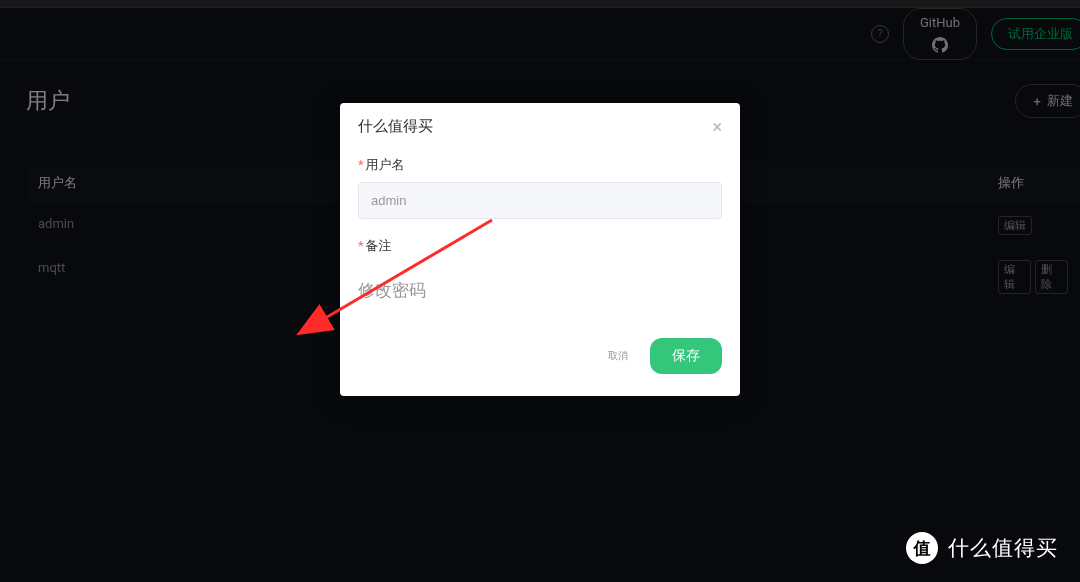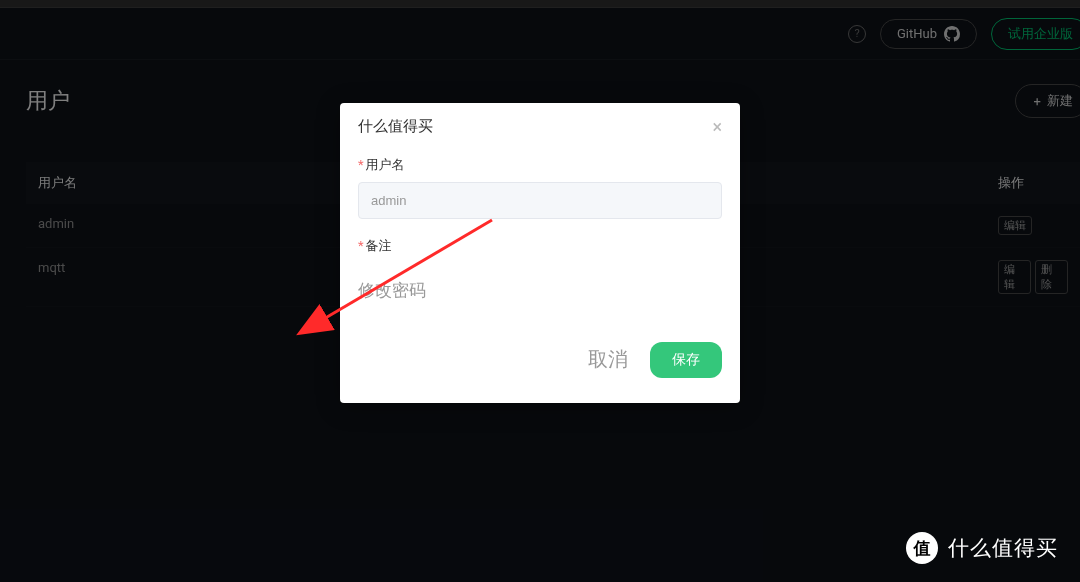--- a/index.html
+++ b/index.html
@@ -41,20 +41,21 @@
     .github-btn {
       border: 1px solid #444;
       border-radius: 18px;
       padding: 6px 16px;
       display: flex;
       align-items: center;
       gap: 7px;
       color: #ccc;
       font-size: 13px;
       cursor: pointer;
+      flex-direction: column;
     }
     .github-icon {
       width: 16px;
       height: 16px;
       fill: #ccc;
     }
     .enterprise-btn {
       border: 1px solid #00b96b;
       border-radius: 18px;
       padding: 6px 14px 6px 16px;
@@ -190,21 +191,21 @@
       display: flex;
       justify-content: flex-end;
       gap: 18px;
       padding: 18px 18px 22px 18px;
       align-items: center;
     }
     .btn-cancel {
       background: none;
       border: none;
       color: #999;
-      font-size: 20px;
+      font-size: 10px;
       cursor: pointer;
       padding: 8px 4px;
     }
     .btn-save {
       background: #34c77b;
       border: none;
       color: #fff;
       font-size: 14px;
       padding: 9px 22px;
       border-radius: 12px;

